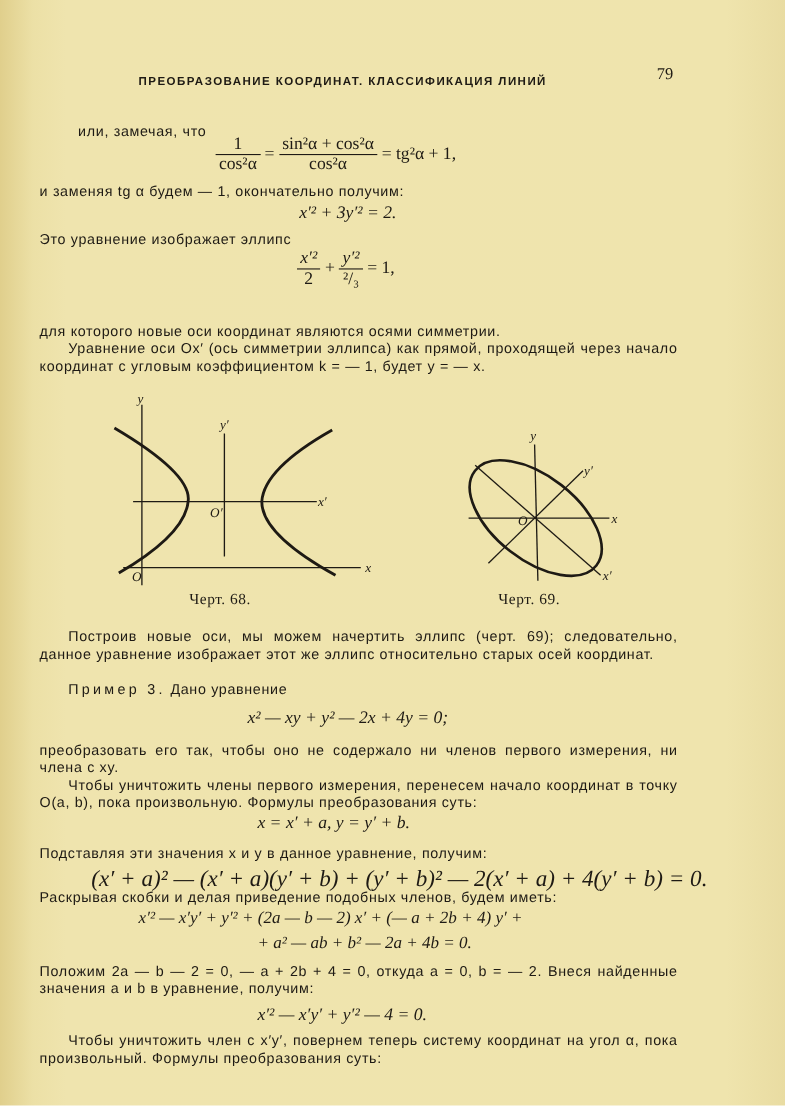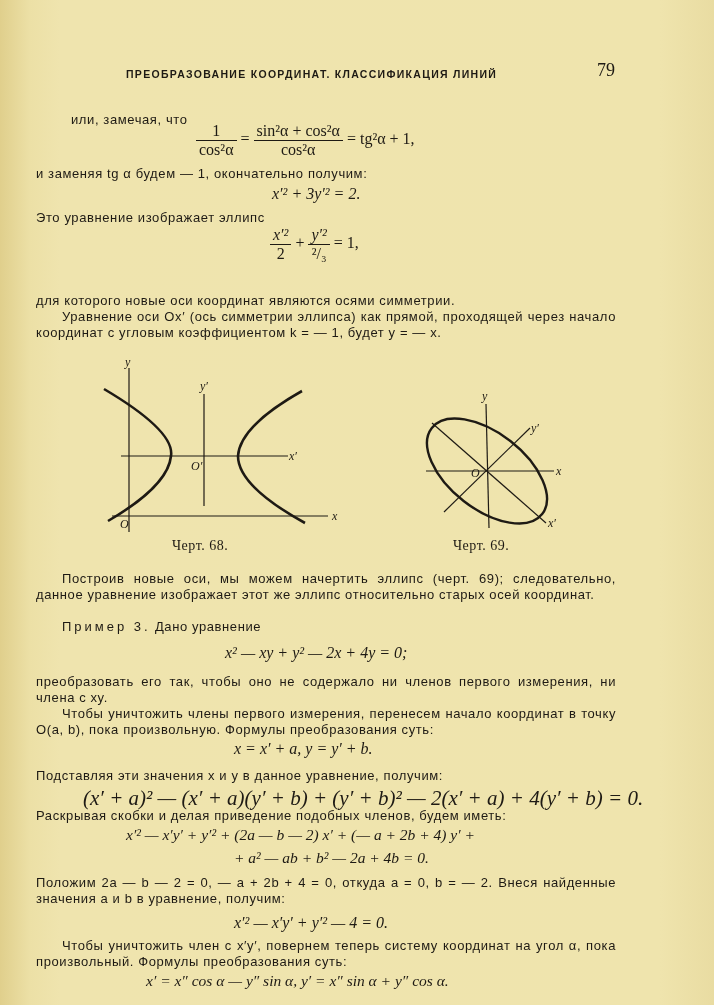--- a/index.html
+++ b/index.html
@@ -8,21 +8,21 @@
     background: linear-gradient(90deg, #e0cf8c 0px, #ece0a6 30px, #efe4ae 60px, #efe4ad 660px, #e9dca2 714px);
     font-family: "Liberation Sans", "DejaVu Sans", sans-serif;
     color:#1e1a14;
     position:relative;
   }
   .page { position:absolute; left:0; top:0; width:714px; height:938px;margin-top:46px; }
   .header {
     position:absolute; top:22px; left:126px; width:480px;
     font-size:10.5px; letter-spacing:1.3px; font-weight:bold; text-transform:uppercase;
   }
-  .pagenum { position:absolute; top:14px; left:597px; font-size:18px; font-family:"Liberation Serif", serif;text-align:center; }
+  .pagenum { position:absolute; top:14px; left:597px; font-size:15px; font-family:"Liberation Serif", serif;text-align:center; }
   .p { position:absolute; left:36px; width:580px; font-size:13px; line-height:16px; letter-spacing:0.6px; text-align:justify; }
   .p.indent { text-indent:26px; }
   .eq { position:absolute; font-family:"Liberation Serif", serif; font-size:16px; font-style:italic; white-space:nowrap; }
   .eq .n { font-style:normal; }
   .frac { display:inline-block; vertical-align:middle; text-align:center; }
   .frac .num { display:block; border-bottom:1px solid #1e1a14; padding:0 3px; }
   .frac .den { display:block; padding:0 3px; }
   .caption { position:absolute; font-family:"Liberation Serif", serif; font-size:14px; letter-spacing:0.5px; }
   .sp { letter-spacing:3px; }
   svg text { font-family:"Liberation Serif", serif; font-style:italic; font-size:12px; fill:#1e1a14; }
@@ -109,15 +109,14 @@
   <div class="eq" style="top:740px; left:83px; font-size:21px;">(x′ + a)² — (x′ + a)(y′ + b) + (y′ + b)² — 2(x′ + a) + 4(y′ + b) = 0.</div>
 
   <div class="p" style="top:762px;">Раскрывая скобки и делая приведение подобных членов, будем иметь:</div>
   <div class="eq" style="top:780px; left:126px; font-size:15.5px;">x′² — x′y′ + y′² + (2a — b — 2) x′ + (— a + 2b + 4) y′ +</div>
   <div class="eq" style="top:803px; left:234px; font-size:15.5px;">+ a² — ab + b² — 2a + 4b = 0.</div>
 
   <div class="p" style="top:829px;">Положим 2a — b — 2 = 0, — a + 2b + 4 = 0, откуда a = 0, b = — 2. Внеся найденные значения a и b в уравнение, получим:</div>
   <div class="eq" style="top:868px; left:234px;">x′² — x′y′ + y′² — 4 = 0.</div>
 
   <div class="p indent" style="top:892px;">Чтобы уничтожить член с x′y′, повернем теперь систему координат на угол α, пока произвольный. Формулы преобразования суть:</div>
-  <div class="eq" style="top:926px; left:146px; font-size:15.5px;">x′ = x″ cos α — y″ sin α,     y′ = x″ sin α + y″ cos α.</div>
 
 </div>
 
 </body></html>

